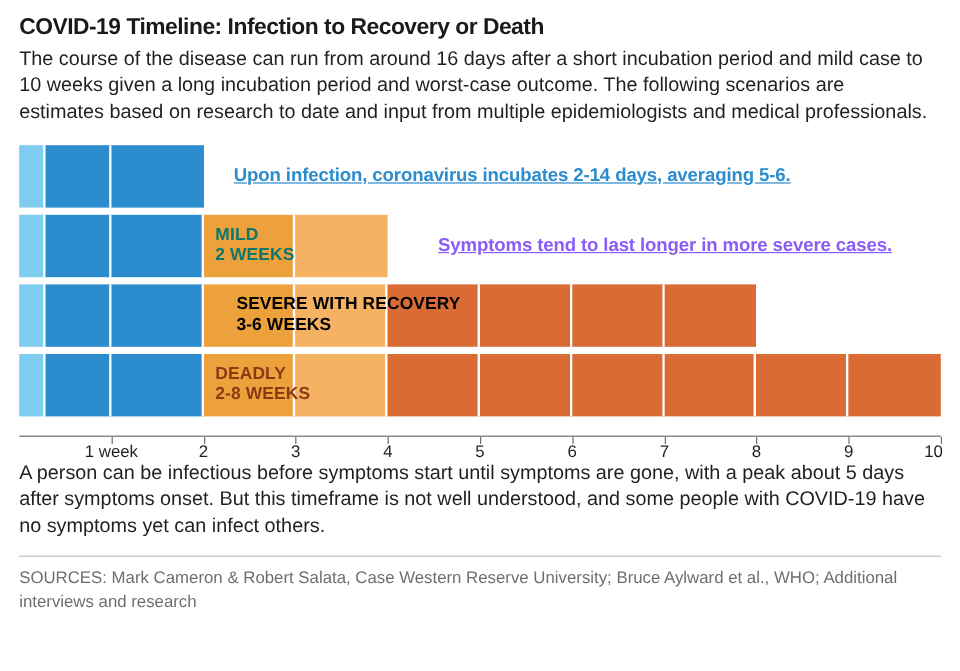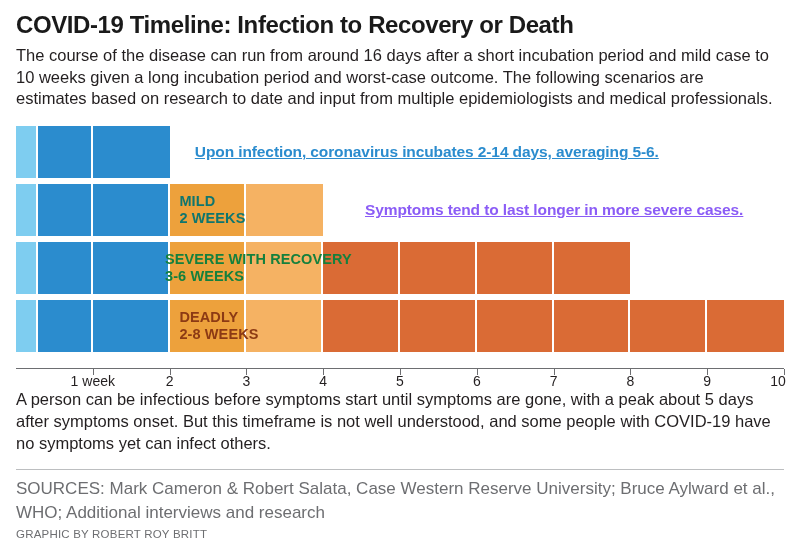--- a/index.html
+++ b/index.html
@@ -15,21 +15,21 @@
     overflow: hidden;
   }
   .page {
     position: relative;
     width: 800px;
     height: 559px;
     box-sizing: border-box;
     padding: 10px 16px 0 16px;
   }
   .title {
-    font-size: 24px;
+    font-size: 19px;
     font-weight: bold;
     letter-spacing: -0.4px;
     line-height: 1.12;
     margin: 2px 0 6px 0;
     color: #1a1a1a;
   }
   .intro {
     font-size: 16.5px;
     line-height: 1.32;
     color: #231f20;
@@ -110,21 +110,21 @@
     color: #231f20;
     margin-top: 14px;
     max-width: 768px;
   }
   .rule {
     margin-top: 14px;
     border-top: 1px solid #bcbec0;
     width: 768px;
   }
   .sources {
-    font-size: 17px;
+    font-size: 14px;
     color: #6d6e71;
     margin-top: 7px;
     line-height: 1.45;
   }
   .credit {
     font-size: 11.5px;
     color: #6d6e71;
     line-height: 1.45;
     letter-spacing: 0.2px;
   }
@@ -158,21 +158,21 @@
         <div class="row">
           <div class="seg" style="left: 0px; width: 21.504px; background: rgb(126, 205, 240);"></div>
           <div class="seg" style="left: 21.504px; width: 55.296px; background: rgb(43, 140, 206);"></div>
           <div class="seg" style="left: 76.8px; width: 76.8px; background: rgb(43, 140, 206);"></div>
           <div class="seg" style="left: 153.6px; width: 76.8px; background: rgb(237, 161, 60);"></div>
           <div class="seg" style="left: 230.4px; width: 76.8px; background: rgb(245, 178, 99);"></div>
           <div class="seg" style="left: 307.2px; width: 76.8px; background: rgb(218, 107, 53);"></div>
           <div class="seg" style="left: 384px; width: 76.8px; background: rgb(218, 107, 53);"></div>
           <div class="seg" style="left: 460.8px; width: 76.8px; background: rgb(218, 107, 53);"></div>
           <div class="seg last" style="left: 537.6px; width: 76.8px; background: rgb(218, 107, 53);"></div>
-          <div class="bar-label" style="left: 149px; color: #15803d;">SEVERE WITH RECOVERY
+          <div class="bar-label" style="left: 181px; color: #000000;">SEVERE WITH RECOVERY
 3-6 WEEKS</div>
         </div>
         <div class="row">
           <div class="seg" style="left: 0px; width: 21.504px; background: rgb(126, 205, 240);"></div>
           <div class="seg" style="left: 21.504px; width: 55.296px; background: rgb(43, 140, 206);"></div>
           <div class="seg" style="left: 76.8px; width: 76.8px; background: rgb(43, 140, 206);"></div>
           <div class="seg" style="left: 153.6px; width: 76.8px; background: rgb(237, 161, 60);"></div>
           <div class="seg" style="left: 230.4px; width: 76.8px; background: rgb(245, 178, 99);"></div>
           <div class="seg" style="left: 307.2px; width: 76.8px; background: rgb(218, 107, 53);"></div>
           <div class="seg" style="left: 384px; width: 76.8px; background: rgb(218, 107, 53);"></div>
@@ -205,15 +205,14 @@
         <div class="ticklabel" style="left: 691.2px;">9</div>
         <div class="tick" style="left: 768px;"></div>
         <div class="ticklabel" style="left: 762px;">10</div>
       </div>
   </div>
 
   <div class="outro">A person can be infectious before symptoms start until symptoms are gone, with a peak about 5 days after symptoms onset. But this timeframe is not well understood, and some people with COVID-19 have no symptoms yet can infect others.</div>
 
   <div class="rule"></div>
   <div class="sources">SOURCES: Mark Cameron &amp; Robert Salata, Case Western Reserve University; Bruce Aylward et al., WHO; Additional interviews and research</div>
-  <div class="credit">GRAPHIC BY ROBERT ROY BRITT</div>
 
 </div>
 
 </body></html>

